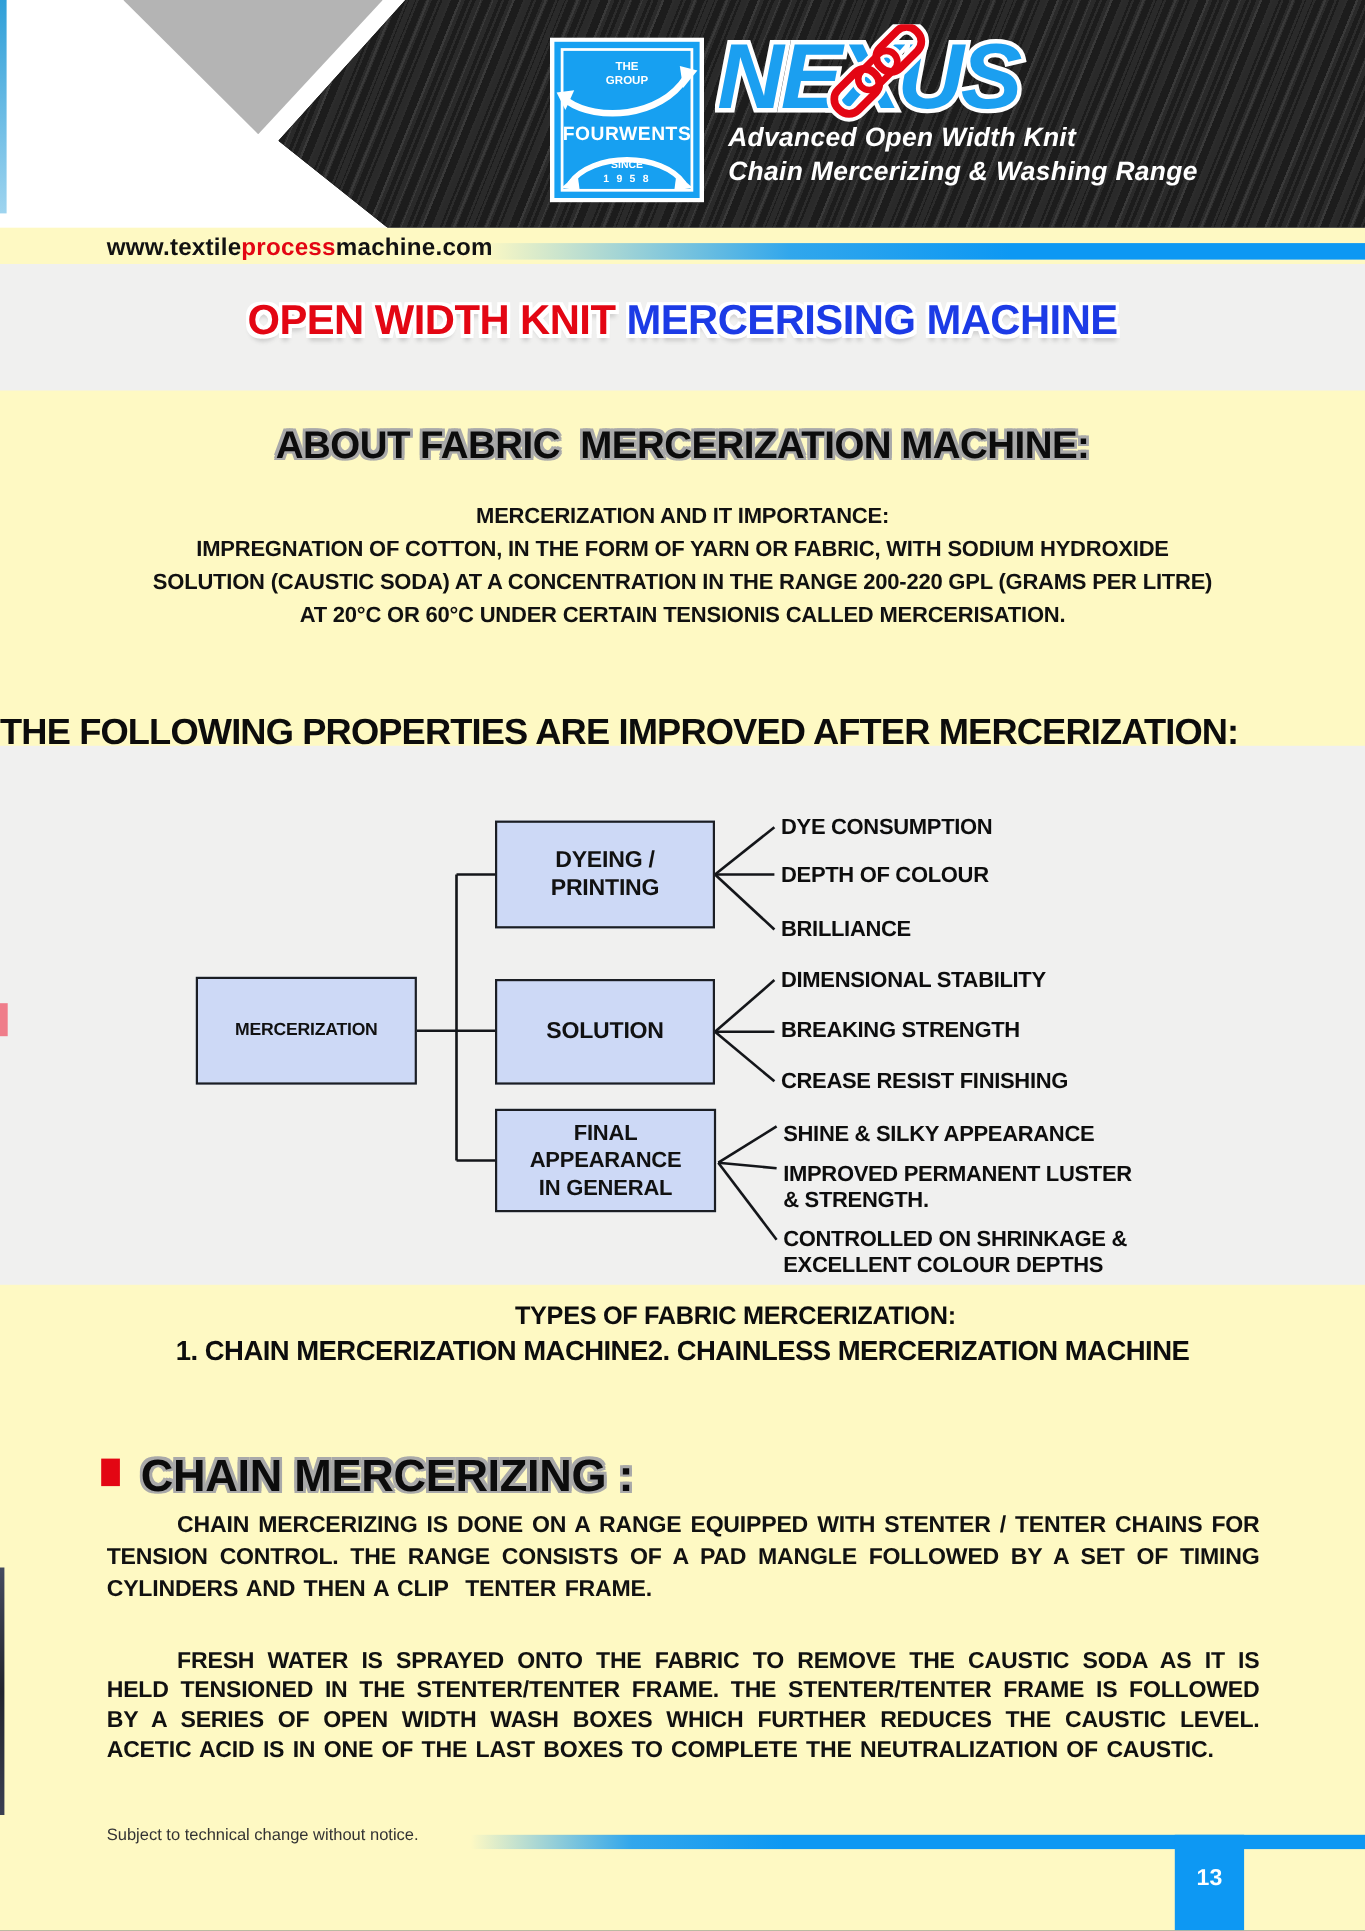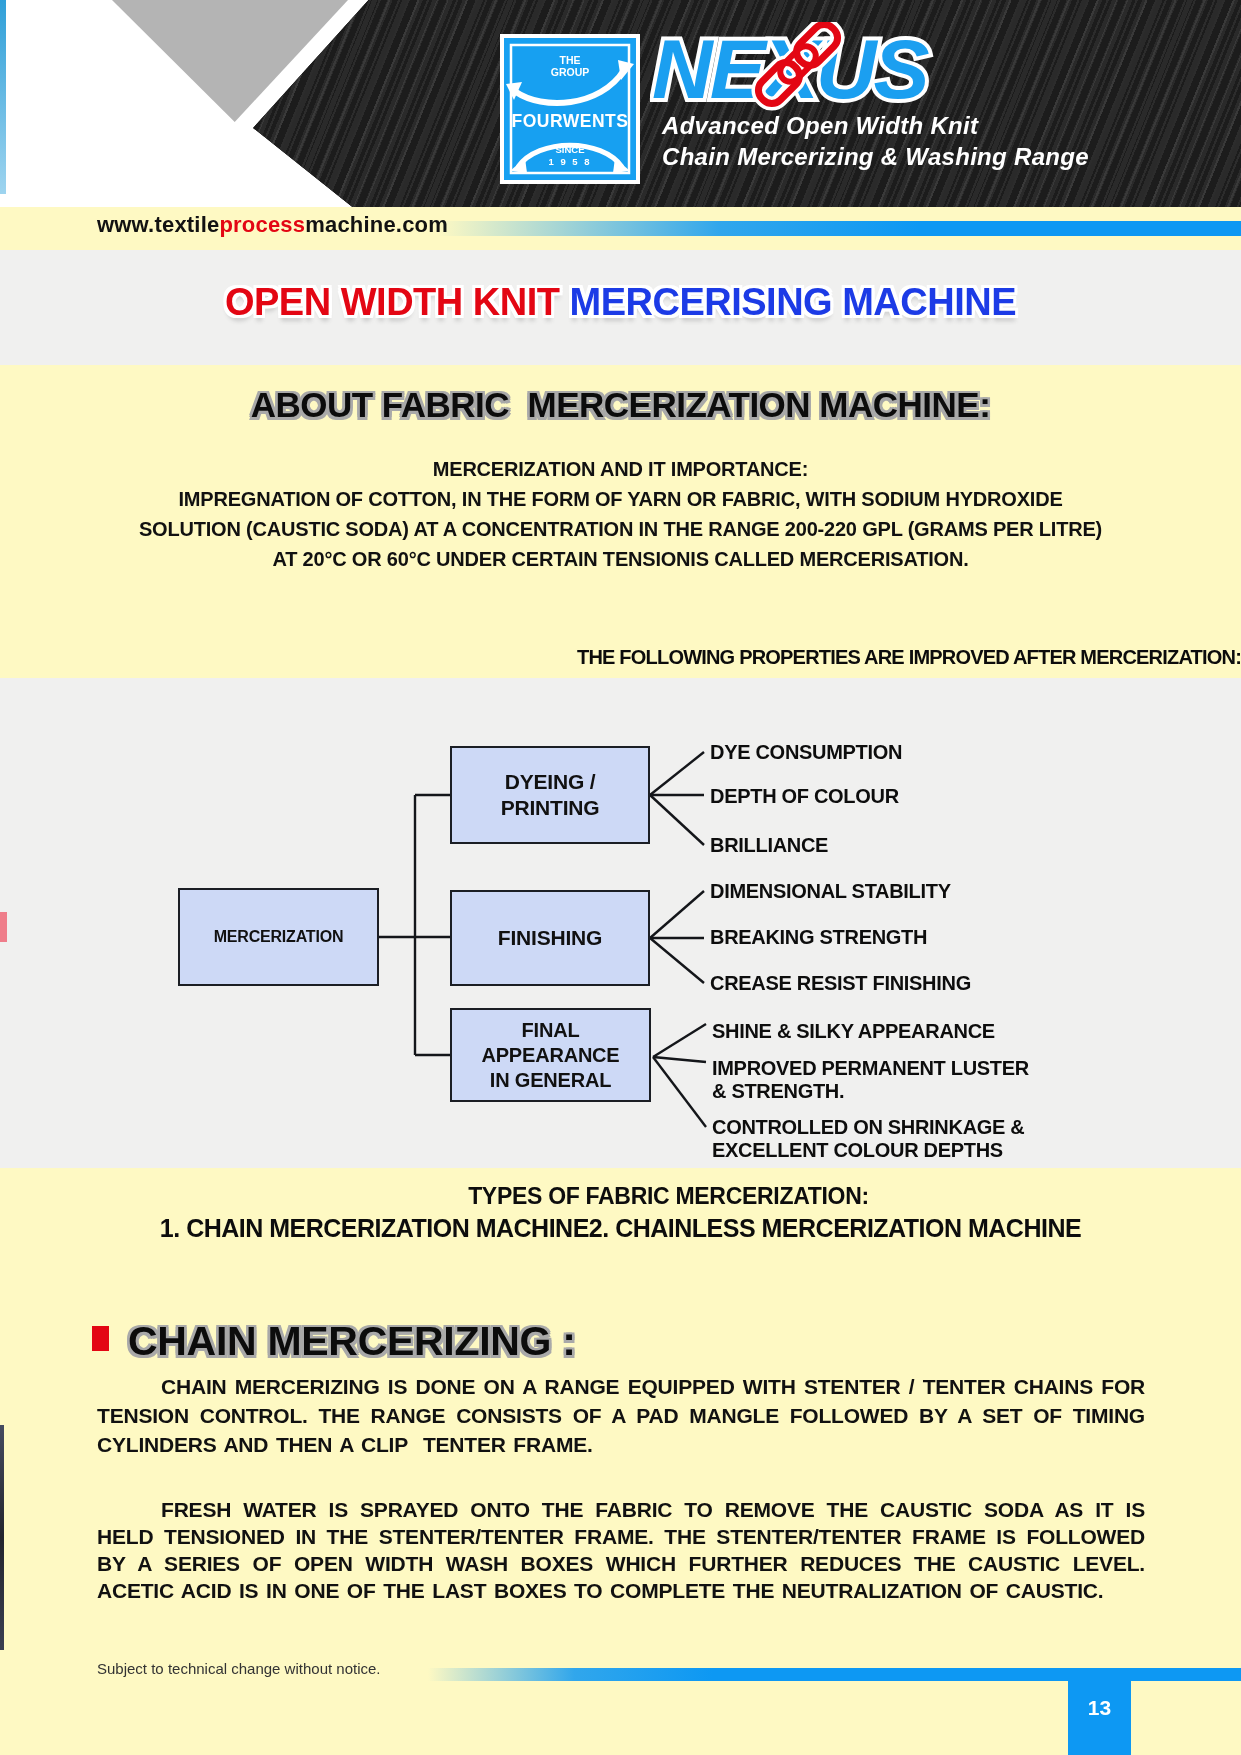--- a/index.html
+++ b/index.html
@@ -23,39 +23,39 @@
            font-size:24px;letter-spacing:0.3px;white-space:pre;}
   .tag1{top:112px;} .tag2{top:143px;}
 
   
   .url{position:absolute;left:97px;top:212px;font-size:22px;font-weight:700;letter-spacing:0.2px;color:#121212;}
   .url .red{color:#e30613;}
   .url-bar{position:absolute;left:438px;top:221px;width:803px;height:15px;
            background:linear-gradient(to right, rgba(13,152,243,0) 0%, rgba(13,152,243,0.85) 35%, #0d98f3 60%);}
 
   
-  .title-band{position:absolute;left:0;top:250px;width:1241px;height:115px;background:#f0f0ef;}
+  .title-band{position:absolute;left:0;top:240px;width:1241px;height:115px;background:#f0f0ef;}
   .main-title{position:absolute;left:0;top:31px;width:100%;text-align:center;font-size:38px;
               font-weight:700;letter-spacing:-0.5px;white-space:pre;
               text-shadow:-3px -3px 0 #fff,3px -3px 0 #fff,-3px 3px 0 #fff,3px 3px 0 #fff,
                           0 -3px 0 #fff,0 3px 0 #fff,-3px 0 0 #fff,3px 0 0 #fff,0 6px 4px #c9c9c9;}
   .main-title .t-red{color:#e30613;} .main-title .t-blue{color:#1c3be6;}
 
   
   .about-heading{position:absolute;left:0;top:385px;width:100%;text-align:center;color:#0c0c0c;
                  font-size:35px;font-weight:700;letter-spacing:-0.5px;white-space:pre;
                  text-shadow:-2.5px -2.5px 0 #a9a9a9,2.5px -2.5px 0 #a9a9a9,-2.5px 2.5px 0 #a9a9a9,
                              2.5px 2.5px 0 #a9a9a9,0 -2.5px 0 #a9a9a9,0 2.5px 0 #a9a9a9,
                              -2.5px 0 0 #a9a9a9,2.5px 0 0 #a9a9a9;}
   .about-para{position:absolute;left:80px;top:454px;width:1081px;text-align:center;color:#111;
               font-size:20px;font-weight:700;line-height:30px;letter-spacing:-0.2px;}
 
   
-  .prop-heading{position:absolute;left:0;top:646px;width:100%;text-align:right;color:#0c0c0c;
-                font-size:20px;font-weight:700;letter-spacing:-0.8px;}
+  .prop-heading{position:absolute;left:0;top:646px;width:100%;text-align:left;color:#0c0c0c;
+                font-size:33px;font-weight:700;letter-spacing:-0.8px;}
 
   
   .diagram{position:absolute;left:0;top:678px;width:1241px;height:490px;background:#f0f0ef;}
   .node{position:absolute;display:flex;align-items:center;justify-content:center;text-align:center;
         background:#cdd9f6;border:2.5px solid #1b1e24;box-sizing:border-box;color:#111;
         font-weight:700;white-space:pre-line;letter-spacing:-0.2px;line-height:1.25;}
   .n-root{left:178px;top:210px;width:201px;height:98px;font-size:16px;}
   .n-b1{left:450px;top:68px;width:200px;height:98px;font-size:21px;}
   .n-b2{left:450px;top:212px;width:200px;height:96px;font-size:21px;}
   .n-b3{left:450px;top:330px;width:201px;height:94px;font-size:20px;}
@@ -173,21 +173,21 @@
         <line x1="650" y1="260" x2="704" y2="305"></line>
         <line x1="653" y1="379" x2="706" y2="346"></line>
         <line x1="653" y1="379" x2="706" y2="384"></line>
         <line x1="653" y1="379" x2="706" y2="449"></line>
       </g>
     </svg>
 
     <div class="node n-root">MERCERIZATION</div>
     <div class="node n-b1">DYEING /
 PRINTING</div>
-    <div class="node n-b2">FINISHING</div>
+    <div class="node n-b2">SOLUTION</div>
     <div class="node n-b3">FINAL
 APPEARANCE
 IN GENERAL</div>
 
     <div class="plabel" style="left:710px;top:63px">DYE CONSUMPTION</div>
     <div class="plabel" style="left:710px;top:107px">DEPTH OF COLOUR</div>
     <div class="plabel" style="left:710px;top:156px">BRILLIANCE</div>
 
     <div class="plabel" style="left:710px;top:202px">DIMENSIONAL STABILITY</div>
     <div class="plabel" style="left:710px;top:248px">BREAKING STRENGTH</div>

